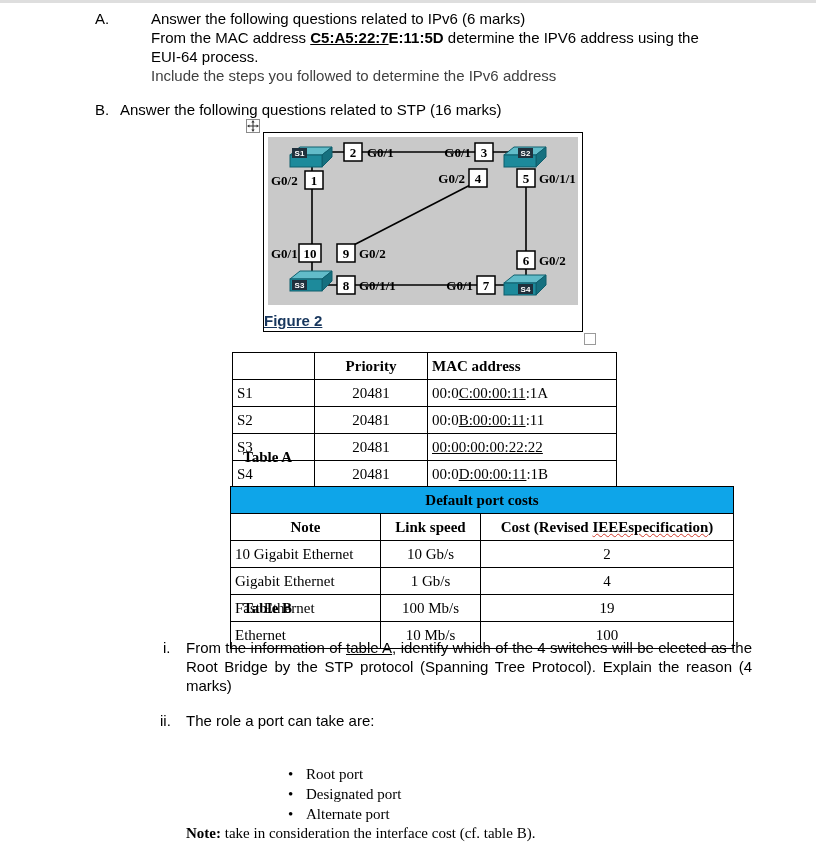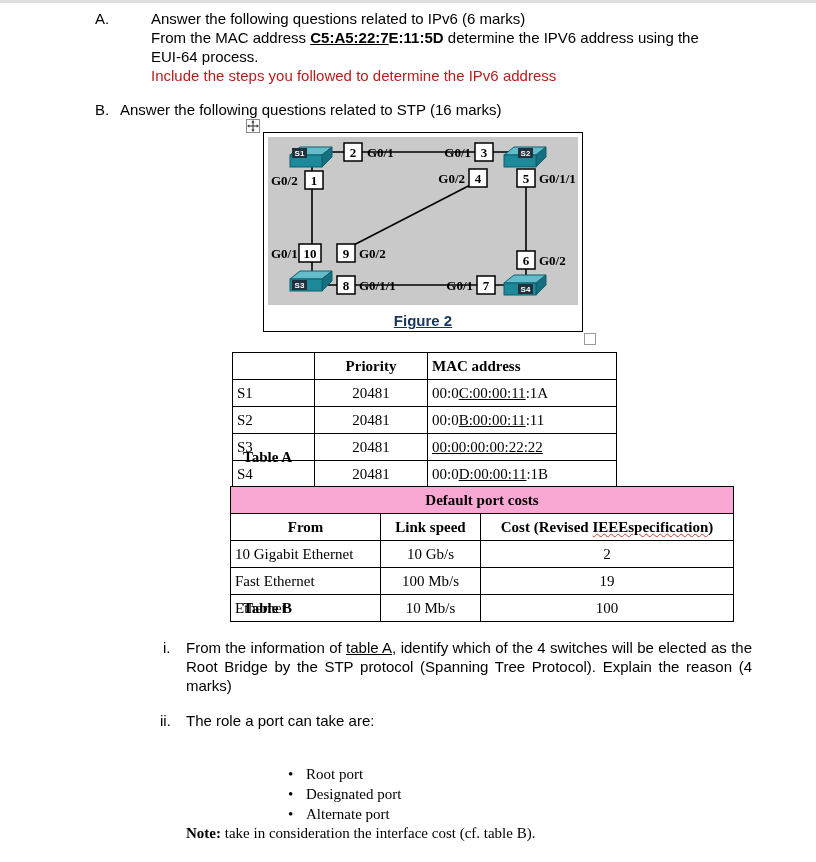--- a/index.html
+++ b/index.html
@@ -7,42 +7,42 @@
     position:relative;width:816px;height:862px;background:#ffffff;
     font-family:"Liberation Sans",sans-serif;font-size:15px;color:#000;
     overflow:hidden;
   }
   .abs{position:absolute;}
   .top-edge{left:0;top:0;width:816px;height:3px;background:#dedede;}
   .line{line-height:19px;}
   .serif{font-family:"Liberation Serif",serif;}
   .b{font-weight:bold;}
   .u{text-decoration:underline;}
-  .blue{color:#b91c1c;}
+  .blue{color:#404040;}
   .justify{text-align:justify;}
   .wavy{
     text-decoration-line:underline;
     text-decoration-style:wavy;
     text-decoration-color:#d03a2b;
     text-decoration-thickness:1px;
   }
   
   .fig-frame{left:263px;top:132px;width:320px;height:200px;border:1px solid #000;box-sizing:border-box;background:#fff;}
   .diagram{position:absolute;left:4px;top:4px;width:310px;height:168px;background:#c9c9c9;}
-  .fig-caption{position:absolute;left:0;right:0;top:179px;text-align:center;font-weight:bold;
+  .fig-caption{position:absolute;left:0;right:0;top:179px;font-weight:bold;
     color:#17365d;text-decoration:underline;font-size:15px;}
   .anchor-icon{left:246px;top:119px;width:14px;height:14px;}
   .resize-handle{left:584px;top:333px;width:12px;height:12px;border:1px solid #9a9a9a;background:#fff;box-sizing:border-box;}
   
   table{border-collapse:collapse;font-family:"Liberation Serif",serif;font-size:15px;table-layout:fixed;}
   td,th{border:1px solid #000;padding:4px 4px;height:18px;line-height:17px;overflow:hidden;white-space:nowrap;}
   th{font-weight:bold;}
   .tc{text-align:center;}
   .tl{text-align:left;}
-  .shaded{background:#f9a8d4;}
+  .shaded{background:#0ea5e9;}
   .tbl-caption{font-family:"Liberation Serif",serif;font-weight:bold;font-size:15px;}
   
   .port-num{font-family:"Liberation Serif",serif;font-weight:bold;font-size:13px;}
   .iface{font-family:"Liberation Serif",serif;font-weight:bold;font-size:13px;}
   .sw-label{font-family:"Liberation Sans",sans-serif;font-weight:bold;font-size:8px;fill:#fff;}
   
   .bullet-row{line-height:20px;font-family:"Liberation Serif",serif;}
   .bullet-row::before{content:"\2022";display:inline-block;width:18px;}
 </style>
 </head>
@@ -218,28 +218,33 @@
     <colgroup>
         <col style="width:150px">
         <col style="width:100px">
         <col style="width:253px">
       </colgroup>
     <tbody>
         <tr>
       <th class="tc shaded" colspan="3">Default port costs</th>
     </tr>
     <tr>
-      <th class="tc">From</th>
+      <th class="tc">Note</th>
       <th class="tc">Link speed</th>
       <th class="tc"><span>Cost (Revised </span><span class="wavy">IEEEspecification</span><span>)</span></th>
     </tr>
     <tr>
       <td class="tl">10 Gigabit Ethernet</td>
       <td class="tc">10 Gb/s</td>
       <td class="tc">2</td>
+    </tr>
+    <tr>
+      <td class="tl">Gigabit Ethernet</td>
+      <td class="tc">1 Gb/s</td>
+      <td class="tc">4</td>
     </tr>
     <tr>
       <td class="tl">Fast Ethernet</td>
       <td class="tc">100 Mb/s</td>
       <td class="tc">19</td>
     </tr>
     <tr>
       <td class="tl">Ethernet</td>
       <td class="tc">10 Mb/s</td>
       <td class="tc">100</td>

